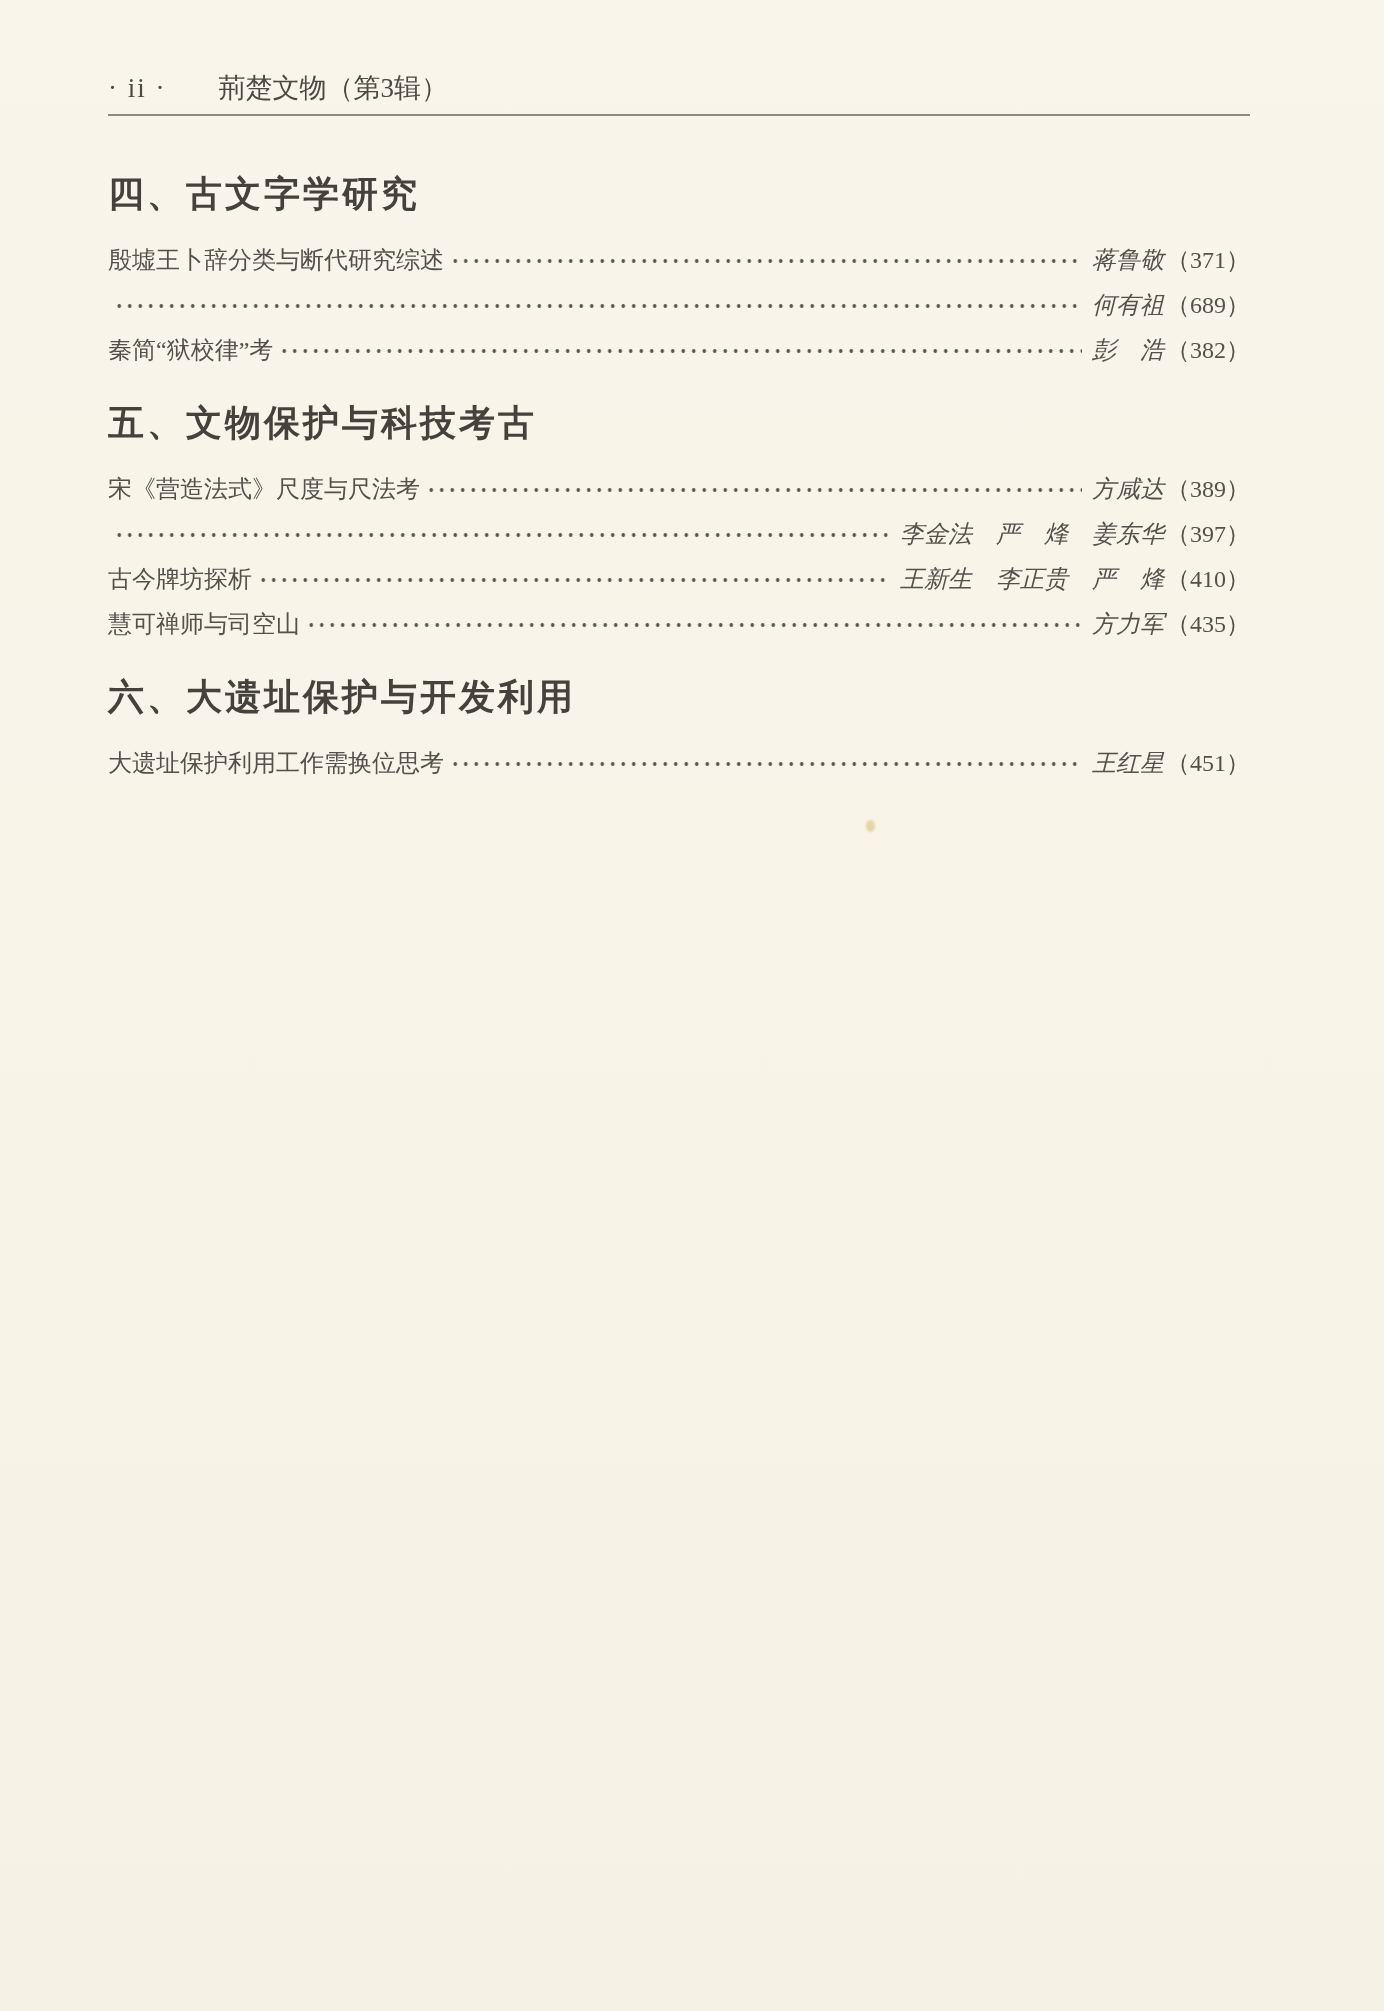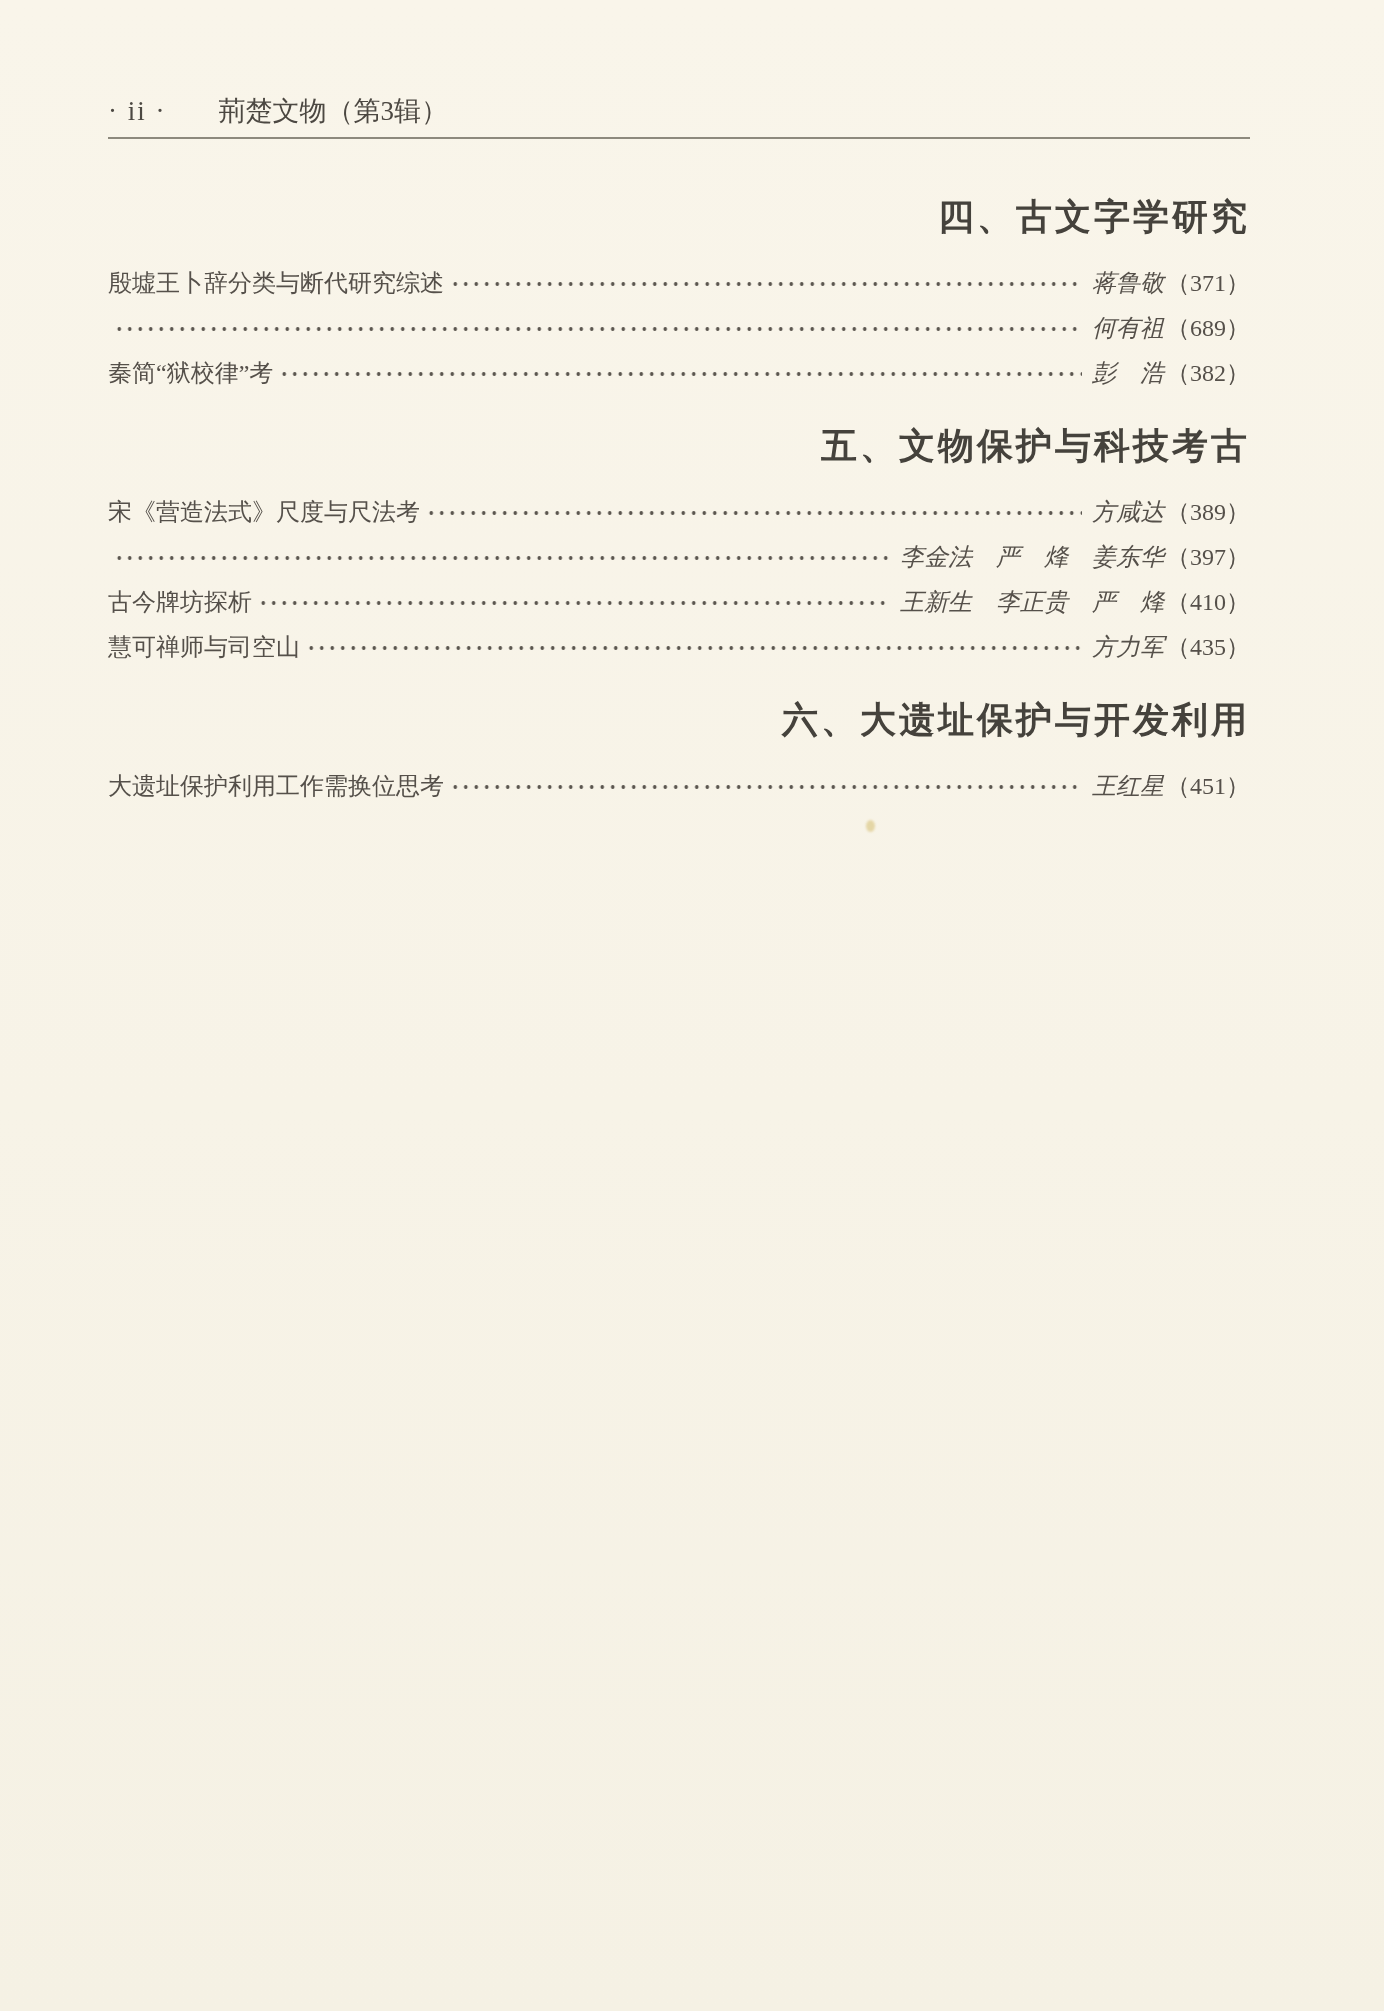--- a/index.html
+++ b/index.html
@@ -15,21 +15,21 @@
     background: linear-gradient(180deg, #f9f5ea 0%, #f7f3e7 55%, #f5f1e4 100%);
     overflow: hidden;
     font-family: "Liberation Serif", "DejaVu Serif", serif;
     color: #55504a;
   }
   .content {
     padding: 0 134px 0 108px;
   }
   
   .running-header {
-    margin-top: 95px;
+    margin-top: 72px;
     font-size: 27px;
     line-height: 32px;
     color: #4c4842;
     display: flex;
     align-items: center;
   }
   .folio {
     letter-spacing: 2px;
     font-style: normal;
   }
@@ -41,21 +41,21 @@
     height: 0;
     border: none;
     border-top: 2px solid #8d897d;
   }
   
   .section-heading {
     font-family: "Liberation Sans", "DejaVu Sans", sans-serif;
     font-weight: 700;
     font-size: 36px;
     line-height: 40px;
-    text-align: right;
+    text-align: left;
     color: #45423c;
     letter-spacing: 3px;
     margin: 30px 0 24px 0;
   }
   .section-heading.first {
     margin-top: 58px;
   }
   
   .entry {
     display: flex;

